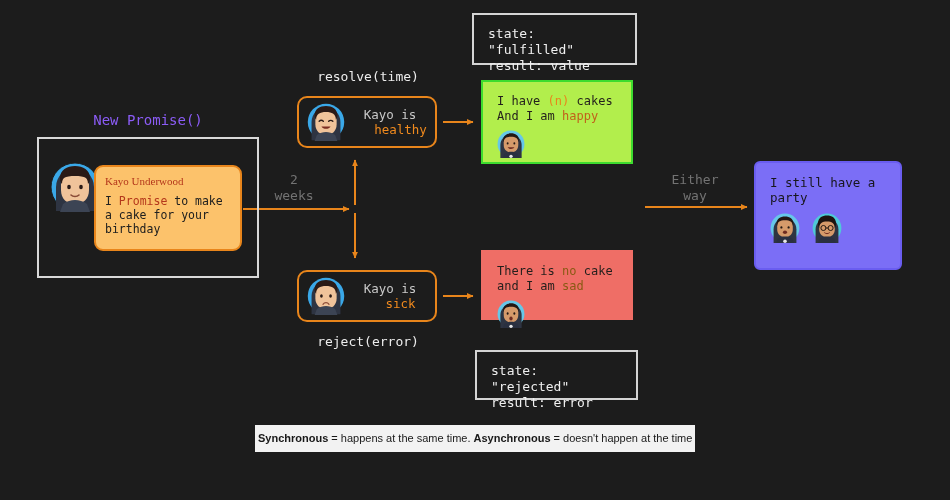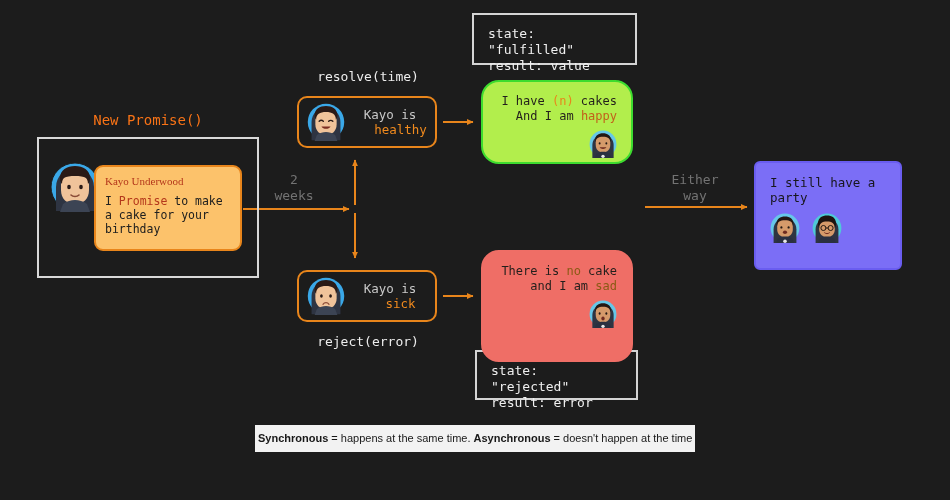--- a/index.html
+++ b/index.html
@@ -29,21 +29,21 @@
   #promise-frame {
     left: 37px; top: 137px;
     width: 222px; height: 141px;
     border: 2px solid #d8d8d8;
     box-sizing: border-box;
   }
   #promise-title {
     left: 37px; top: 112px;
     width: 222px;
     text-align: center;
-    color: #f97316;
+    color: #8b5cf6;
     font-size: 14px;
     white-space: pre;
   }
 
   
   #promise-card {
     left: 94px; top: 165px;
     width: 148px; height: 86px;
     background: #fcc26b;
     border: 2px solid #e8851b;
@@ -97,32 +97,31 @@
     font-size: 12.5px;
     line-height: 15px;
     color: #c8c8c8;
     white-space: pre-line;
   }
   .kayo-text .hl { color: #f08a1e; padding-left: 21px; }
   .pill-avatar { margin-left: 8px; }
 
   
   .result-card {
-    border-radius: 18px;
+    border-radius: 0;
     box-sizing: border-box;
     padding: 12px 14px 4px 14px;
-    text-align: right;
   }
   #card-happy {
     left: 481px; top: 80px; width: 152px; height: 84px;
     background: #b2ee4c;
     border: 2px solid #3ddc2e;
   }
   #card-sad {
-    left: 481px; top: 250px; width: 152px; height: 112px;
+    left: 481px; top: 250px; width: 152px; height: 70px;
     background: #ef6e66;
     border: 2px solid #ef6e66;
   }
   .result-text {
     font-size: 12px;
     line-height: 15px;
     color: #231f1c;
     white-space: pre-line;
     margin-bottom: 6px;
   }

